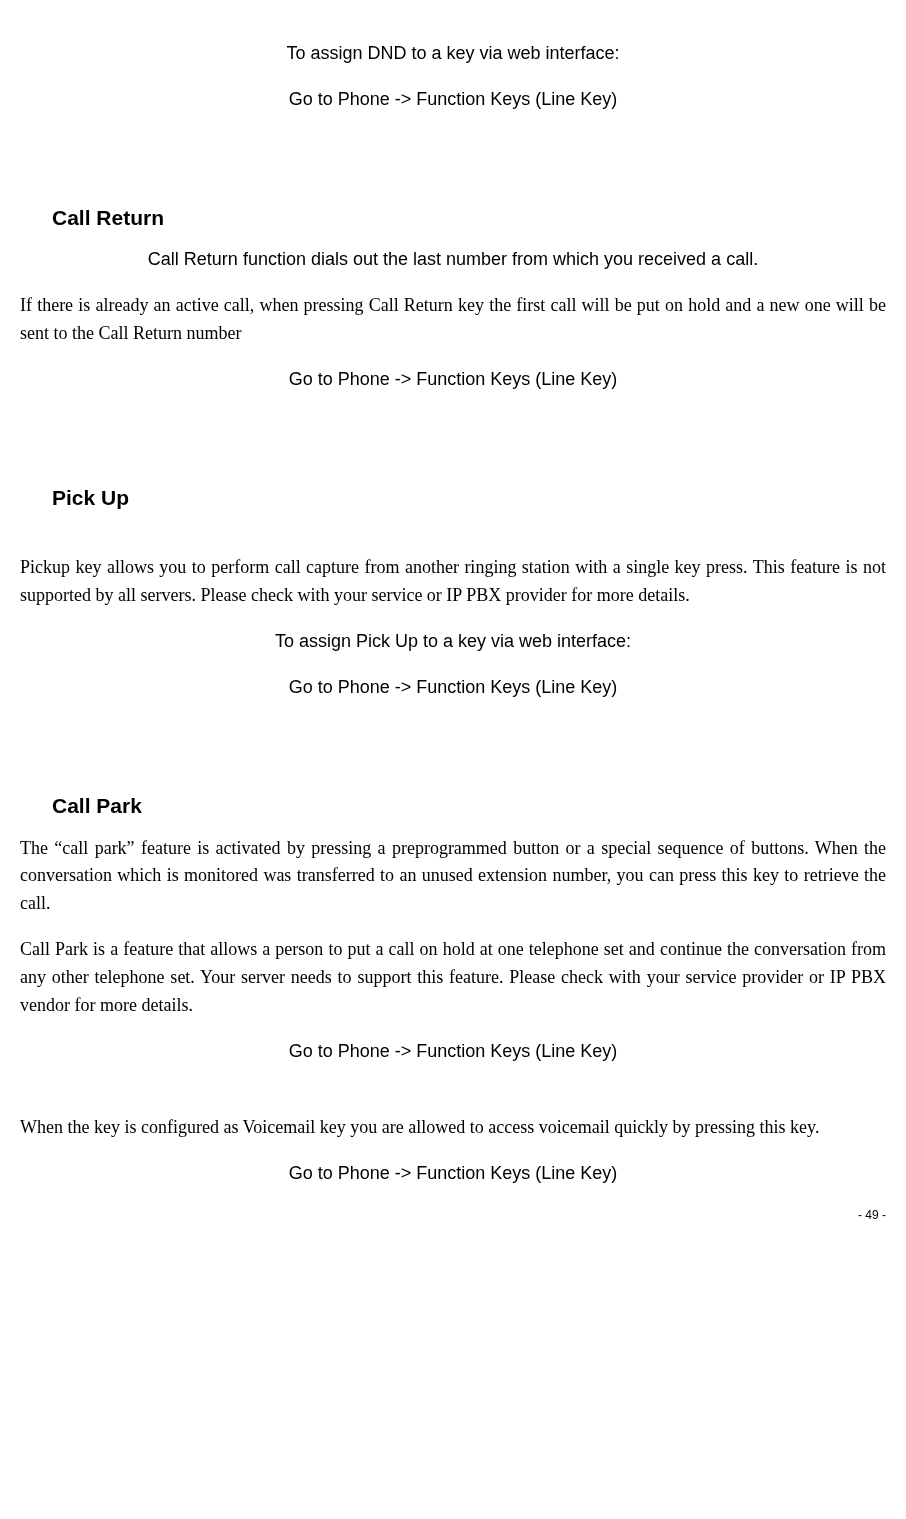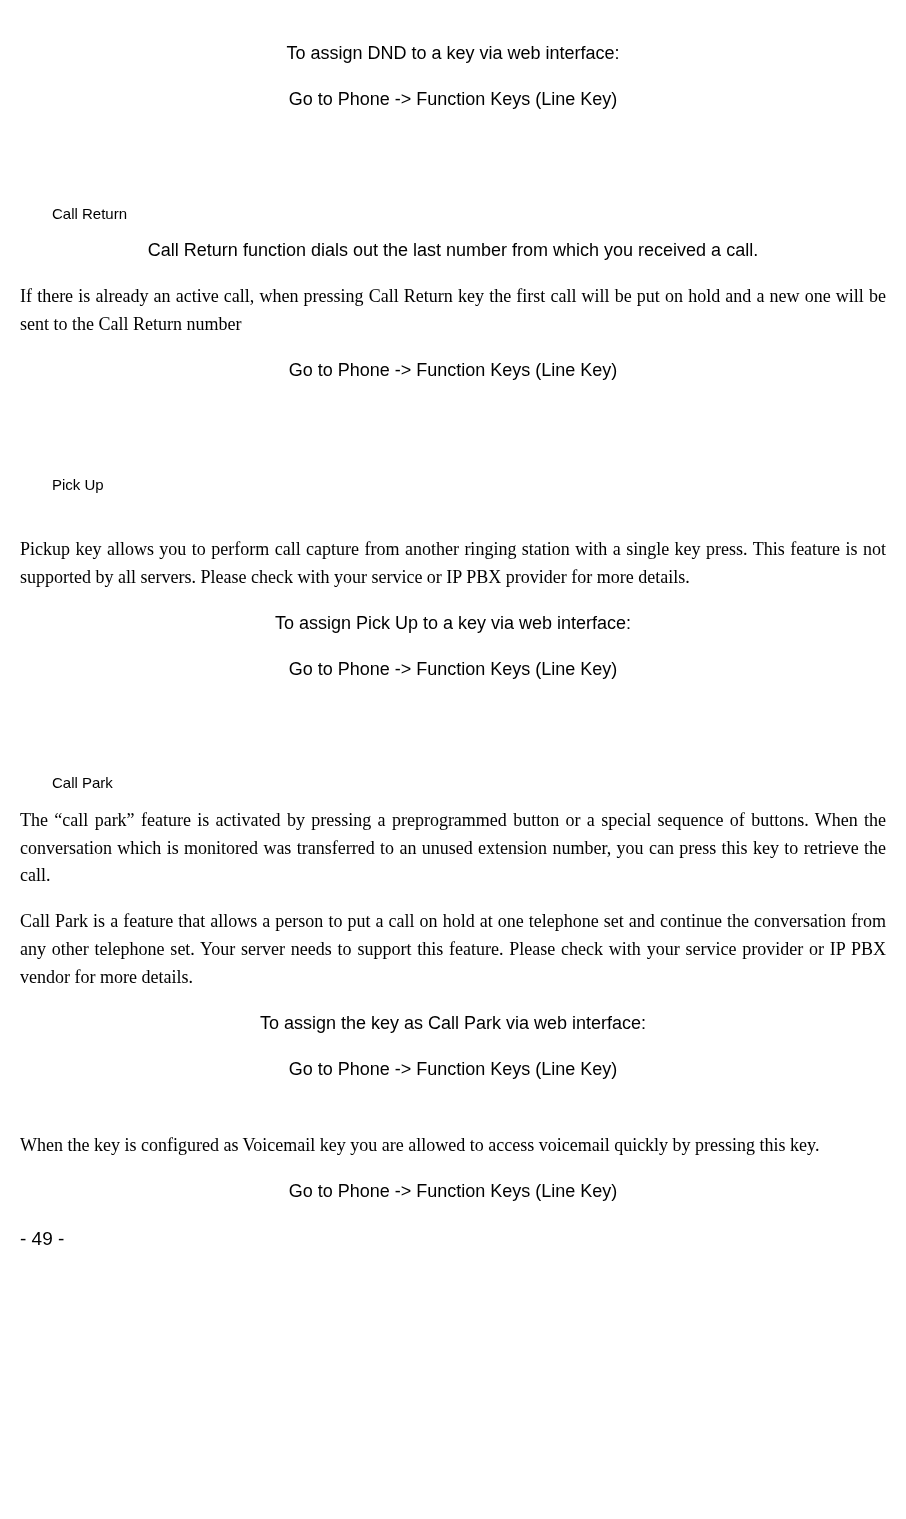--- a/index.html
+++ b/index.html
@@ -18,30 +18,30 @@
   }
   p {
     margin: 0 0 18px 0;
     text-align: center;
   }
   p.justify {
     text-align: justify;
     font-family: Liberation Serif, serif;
   }
   h2 {
-    font-size: 15px;
-    font-weight: normal;
+    font-size: 21px;
+    font-weight: bold;
     margin: 40px 0 12px 32px;
   }
   .section-gap {
     height: 30px;
   }
   .footer {
-    text-align: left;
-    font-size: 19px;
+    text-align: right;
+    font-size: 12px;
     margin-top: 10px;
   }
 </style>
 </head>
 <body>
 
 <div class="page">
 
   <p>To assign DND to a key via web interface:</p>
   <p>Go to Phone -&gt; Function Keys (Line Key)</p>
@@ -59,21 +59,20 @@
   <div style="height:28px;"></div>
   <p class="justify">Pickup key allows you to perform call capture from another ringing station with a single key press. This feature is not supported by all servers. Please check with your service or IP PBX provider for more details.</p>
   <p>To assign Pick Up to a key via web interface:</p>
   <p>Go to Phone -&gt; Function Keys (Line Key)</p>
 
   <div class="section-gap"></div>
 
   <h2>Call Park</h2>
   <p class="justify">The “call park” feature is activated by pressing a preprogrammed button or a special sequence of buttons. When the conversation which is monitored was transferred to an unused extension number, you can press this key to retrieve the call.</p>
   <p class="justify">Call Park is a feature that allows a person to put a call on hold at one telephone set and continue the conversation from any other telephone set. Your server needs to support this feature. Please check with your service provider or IP PBX vendor for more details.</p>
-  <p>To assign the key as Call Park via web interface:</p>
   <p>Go to Phone -&gt; Function Keys (Line Key)</p>
 
   <div class="section-gap"></div>
 
   <p class="justify">When the key is configured as Voicemail key you are allowed to access voicemail quickly by pressing this key.</p>
   <p>Go to Phone -&gt; Function Keys (Line Key)</p>
 
   <div class="footer">
     <span>- 49 -</span>
   </div>

